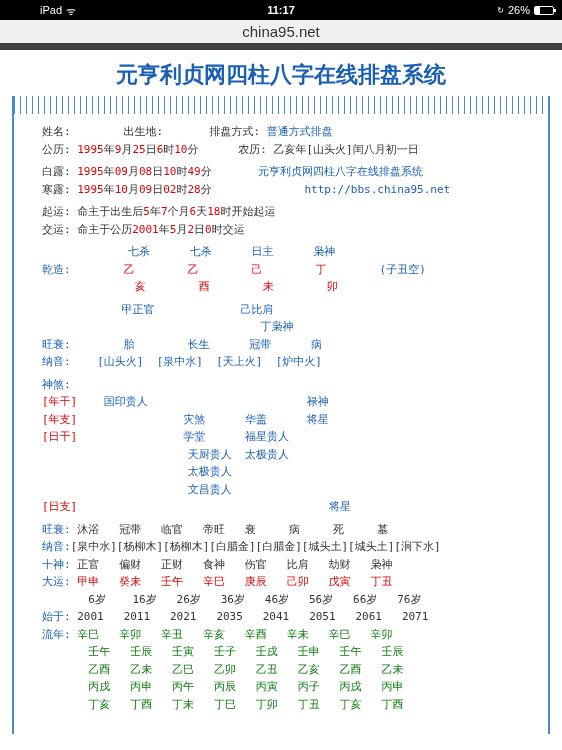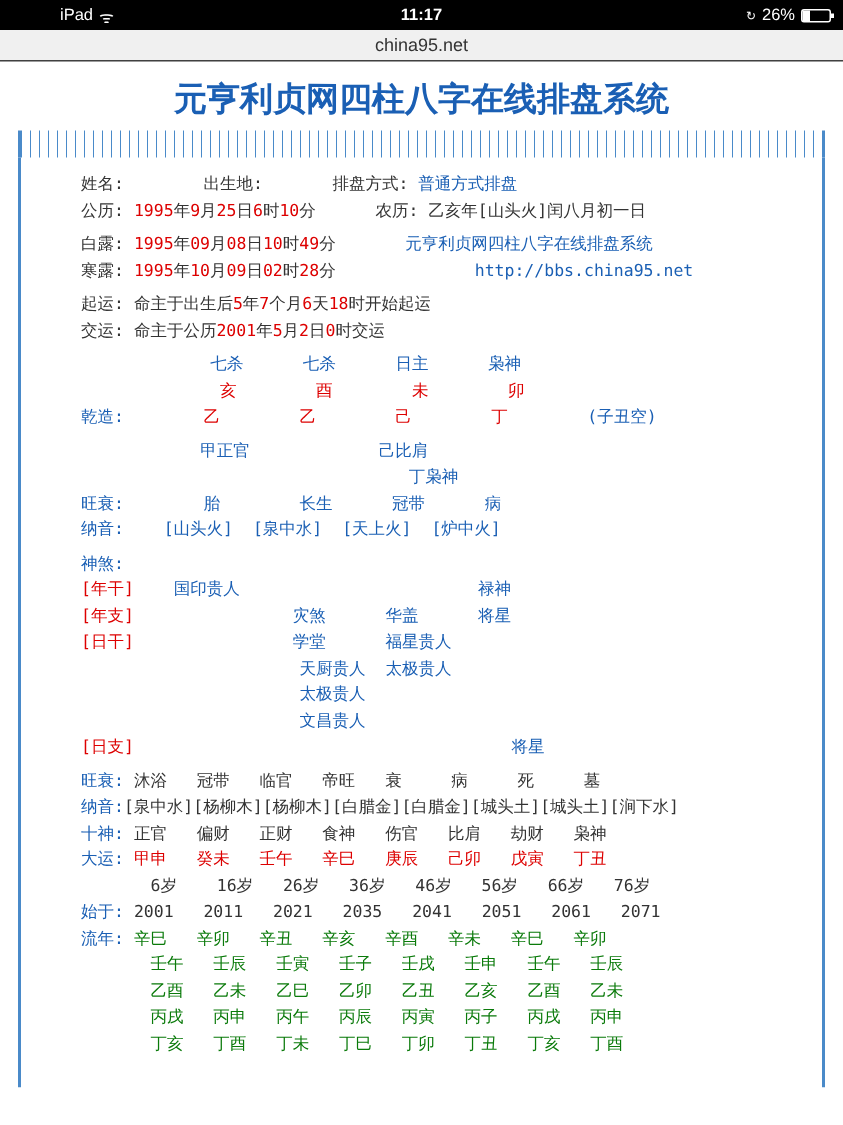--- a/index.html
+++ b/index.html
@@ -4,29 +4,29 @@
 <style>
 * { margin: 0; padding: 0; box-sizing: border-box; }
 body { font-family: Arial, "Microsoft YaHei", sans-serif; background: #fff; width: 562px; }
 .status-bar { background: #000; color: #fff; height: 20px; display: flex; align-items: center; padding: 0 8px; font-size: 11px; position: relative; }
 .status-left { position: absolute; left: 8px; display: flex; align-items: center; gap: 4px; margin-left: 32px; }
 .status-center { position: absolute; left: 50%; transform: translateX(-50%); font-weight: bold; }
 .status-right { position: absolute; right: 8px; display: flex; align-items: center; gap: 4px; }
 .battery { width: 20px; height: 9px; border: 1px solid #fff; border-radius: 2px; position: relative; }
 .battery::after { content: ""; position: absolute; right: -3px; top: 2px; width: 2px; height: 3px; background: #fff; }
 .battery-fill { width: 26%; height: 100%; background: #fff; }
-.url-bar { background: #f0f0f0; text-align: center; font-size: 12px; padding: 3px 0; color: #333; border-bottom: 1px solid #404040; }
+.url-bar { background: #f0f0f0; text-align: center; font-size: 15px; padding: 3px 0; color: #333; border-bottom: 7px solid #404040; }
 .content { padding: 4px 28px 20px 28px; font-size: 11px; line-height: 1.5; color: #333; border-left: 2px solid #4a8ac9; border-right: 2px solid #4a8ac9; margin: 0 12px; position: relative; }
 .border-pattern { height: 18px; margin: 0 12px; background: repeating-linear-gradient(90deg, #4a8ac9 0, #4a8ac9 1px, transparent 1px, transparent 6px); border-left: 2px solid #4a8ac9; border-right: 2px solid #4a8ac9; }
 .title { color: #1a5fb4; font-size: 22px; font-weight: bold; text-align: center; padding: 10px 0 6px 0; }
 .red { color: #d00; }
 .blue { color: #1a5fb4; }
 .green { color: #0a7a0a; }
 .black { color: #333; }
-.row { margin: 1px 12px; white-space: pre; font-family: "SimSun", monospace; }
+.row { margin: 1px 0; white-space: pre; font-family: "SimSun", monospace; }
 .section { margin-top: 6px; }
 </style>
 </head>
 <body>
 
 <div class="status-bar">
   <div class="status-left">
     <span>iPad</span>
     <span>ᯤ</span>
   </div>
@@ -57,22 +57,22 @@
 <div class="row"><span class="black">寒露:</span> <span class="red">1995</span>年<span class="red">10</span>月<span class="red">09</span>日<span class="red">02</span>时<span class="red">28</span>分              <span class="blue">http://bbs.china95.net</span></div>
 </div>
 
 <div class="section">
 <div class="row"><span class="black">起运:</span> <span>命主于出生后</span><span class="red">5</span><span>年</span><span class="red">7</span><span>个月</span><span class="red">6</span><span>天</span><span class="red">18</span><span>时开始起运</span></div>
 <div class="row"><span class="black">交运:</span> <span>命主于公历</span><span class="red">2001</span><span>年</span><span class="red">5</span><span>月</span><span class="red">2</span><span>日</span><span class="red">0</span><span>时交运</span></div>
 </div>
 
 <div class="section">
 <div class="row">             <span class="blue">七杀</span>      <span class="blue">七杀</span>      <span class="blue">日主</span>      <span class="blue">枭神</span></div>
+<div class="row"><span class="blue">乾造:</span>        <span class="red">乙</span>        <span class="red">乙</span>        <span class="red">己</span>        <span class="red">丁</span>        <span class="blue">(子丑空)</span></div>
 <div class="row">              <span class="red">亥</span>        <span class="red">酉</span>        <span class="red">未</span>        <span class="red">卯</span></div>
-<div class="row"><span class="blue">乾造:</span>        <span class="red">乙</span>        <span class="red">乙</span>        <span class="red">己</span>        <span class="red">丁</span>        <span class="blue">(子丑空)</span></div>
 </div>
 
 <div class="section">
 <div class="row">            <span class="blue">甲正官</span>             <span class="blue">己比肩</span></div>
 <div class="row">                                 <span class="blue">丁枭神</span></div>
 </div>
 
 <div class="row"><span class="blue">旺衰:</span>        <span class="blue">胎</span>        <span class="blue">长生</span>      <span class="blue">冠带</span>      <span class="blue">病</span></div>
 <div class="row"><span class="blue">纳音:</span>    <span class="blue">[山头火]</span>  <span class="blue">[泉中水]</span>  <span class="blue">[天上火]</span>  <span class="blue">[炉中火]</span></div>
 

